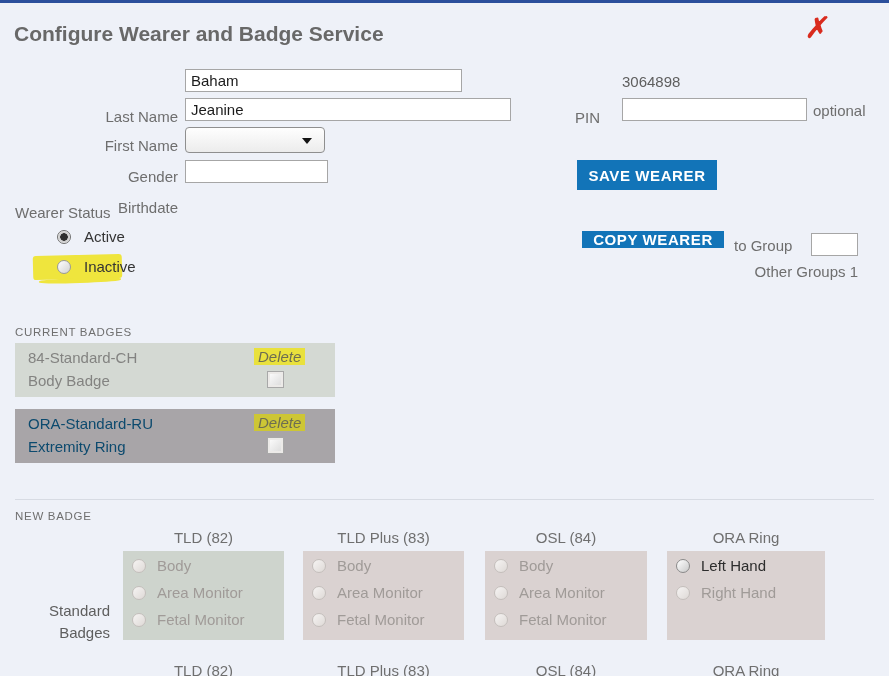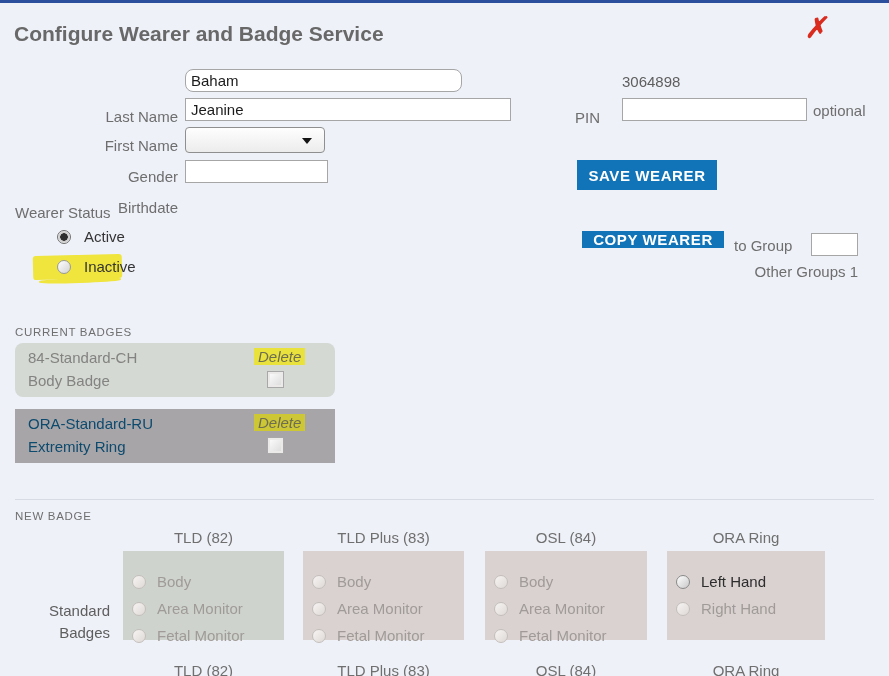--- a/index.html
+++ b/index.html
@@ -21,50 +21,50 @@
   .radio.unsel{border:1px solid #9a9a9a;background:linear-gradient(135deg,#ffffff,#d2d2d2);}
   .radio.en{border:1px solid #8a8a8a;background:linear-gradient(135deg,#ffffff,#c9c9c9);}
   .radio.dis{border:1px solid #c4bfbc;background:linear-gradient(135deg,#f6f4f3,#ded9d6);}
   .opt-lbl{font-size:15px;line-height:16px;}
   .opt-dark{color:#343434;}
   .opt-en{color:#2d2d2d;}
   .opt-dis{color:#a09b98;}
   .hl{background:#e9e13c;}
   .sec-h{font-size:11.5px;letter-spacing:0.7px;color:#6f6f6f;}
   .card{width:320px;height:54px;}
-  .card1{background:#d4d9d3;border-radius:8px;}
+  .card1{background:#d4d9d3;}
   .card2{background:#a8a5a8;}
   .card-line{position:absolute;left:13px;font-size:15px;}
   .card1 .card-line{color:#838381;}
   .card2 .card-line{color:#0c4a6e;}
   .delete-lnk{position:absolute;font-size:15px;font-style:italic;color:#6d6d52;cursor:pointer;padding:0 4px;}
   .checkbox{position:absolute;width:17px;height:17px;box-sizing:border-box;border:1px solid #a8a8a8;background:linear-gradient(135deg,#ffffff,#d9d9d9);box-shadow:inset 0 0 0 2px #eceae8;cursor:pointer;}
   .divider{left:15px;top:499px;width:859px;height:1px;background:#d7dbe3;}
   .col-h{top:529px;height:18px;text-align:center;font-size:15px;color:#6f6f6f;}
   .col-h2{top:662px;height:18px;text-align:center;font-size:15px;color:#6f6f6f;}
-  .gbox{top:551px;height:89px;box-sizing:border-box;padding:23px 0 0 9px;}
+  .gbox{top:551px;height:89px;box-sizing:border-box;padding:7px 0 0 9px;}
   .gbox-green{background:#ced4cd;}
   .gbox-pink{background:#dad2d1;}
   .gopt{display:flex;align-items:center;gap:11px;margin-bottom:11px;cursor:default;}
   .two-line{font-size:15px;color:#5e5e5e;text-align:right;line-height:22px;margin-top:40px;}
   .hl-blob{left:33px;top:255px;width:89px;height:24px;background:#efe53d;border-radius:3px;transform:rotate(-1.5deg);}
   .hl-swoosh{left:39px;top:278px;width:82px;height:5px;background:#efe53d;border-radius:40%;transform:rotate(-2deg);}
 </style>
 </head>
 <body>
 
 <div class="page">
 
   <div class="abs topline"></div>
 
   <div class="abs title">Configure Wearer and Badge Service</div>
   <div class="abs close-x">✗</div>
 
   <div class="abs lbl lbl-r" style="left:58px;top:70px;">Last Name</div>
-  <input class="abs txt" style="left: 185px; top: 69px; width: 277px; border-radius: 8px;" value="Baham">
+  <input class="abs txt" style="left: 185px; top: 69px; width: 277px;" value="Baham">
 
   <div class="abs lbl lbl-r" style="left:58px;top:99px;">First Name</div>
   <input class="abs txt" style="left: 185px; top: 98px; width: 326px;" value="Jeanine">
 
   <div class="abs lbl lbl-r" style="left:58px;top:130px;">Gender</div>
   <div class="abs dropdown" style="left:185px;top:127px;">
     <span class="dd-arrow"></span>
   </div>
 
   <div class="abs lbl lbl-r" style="left:58px;top:161px;">Birthdate</div>

